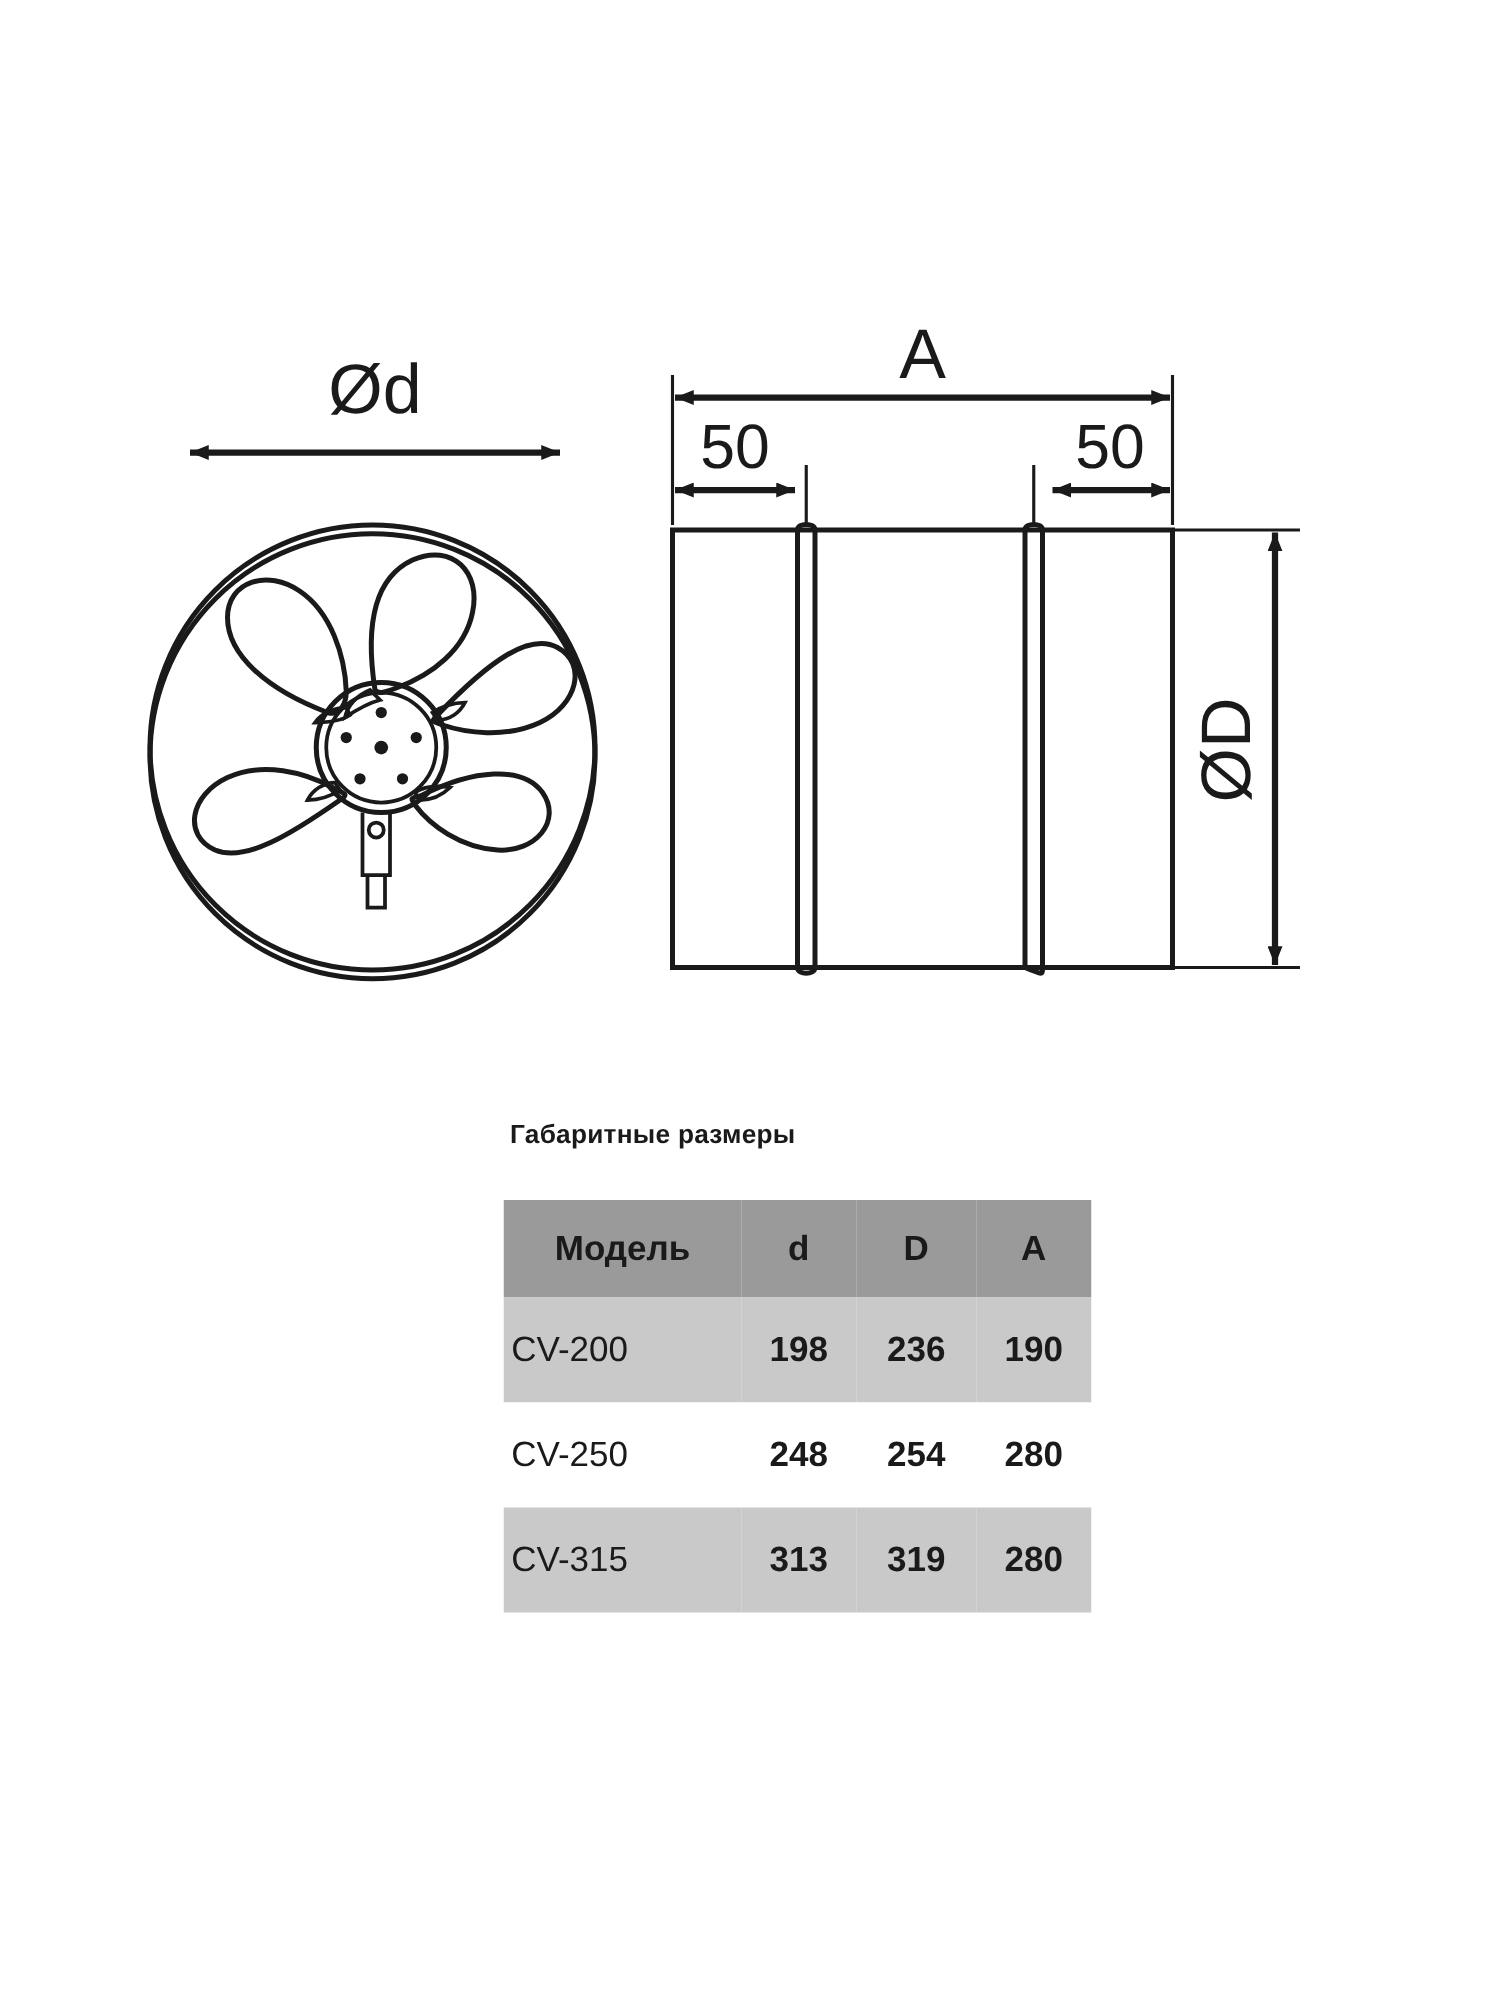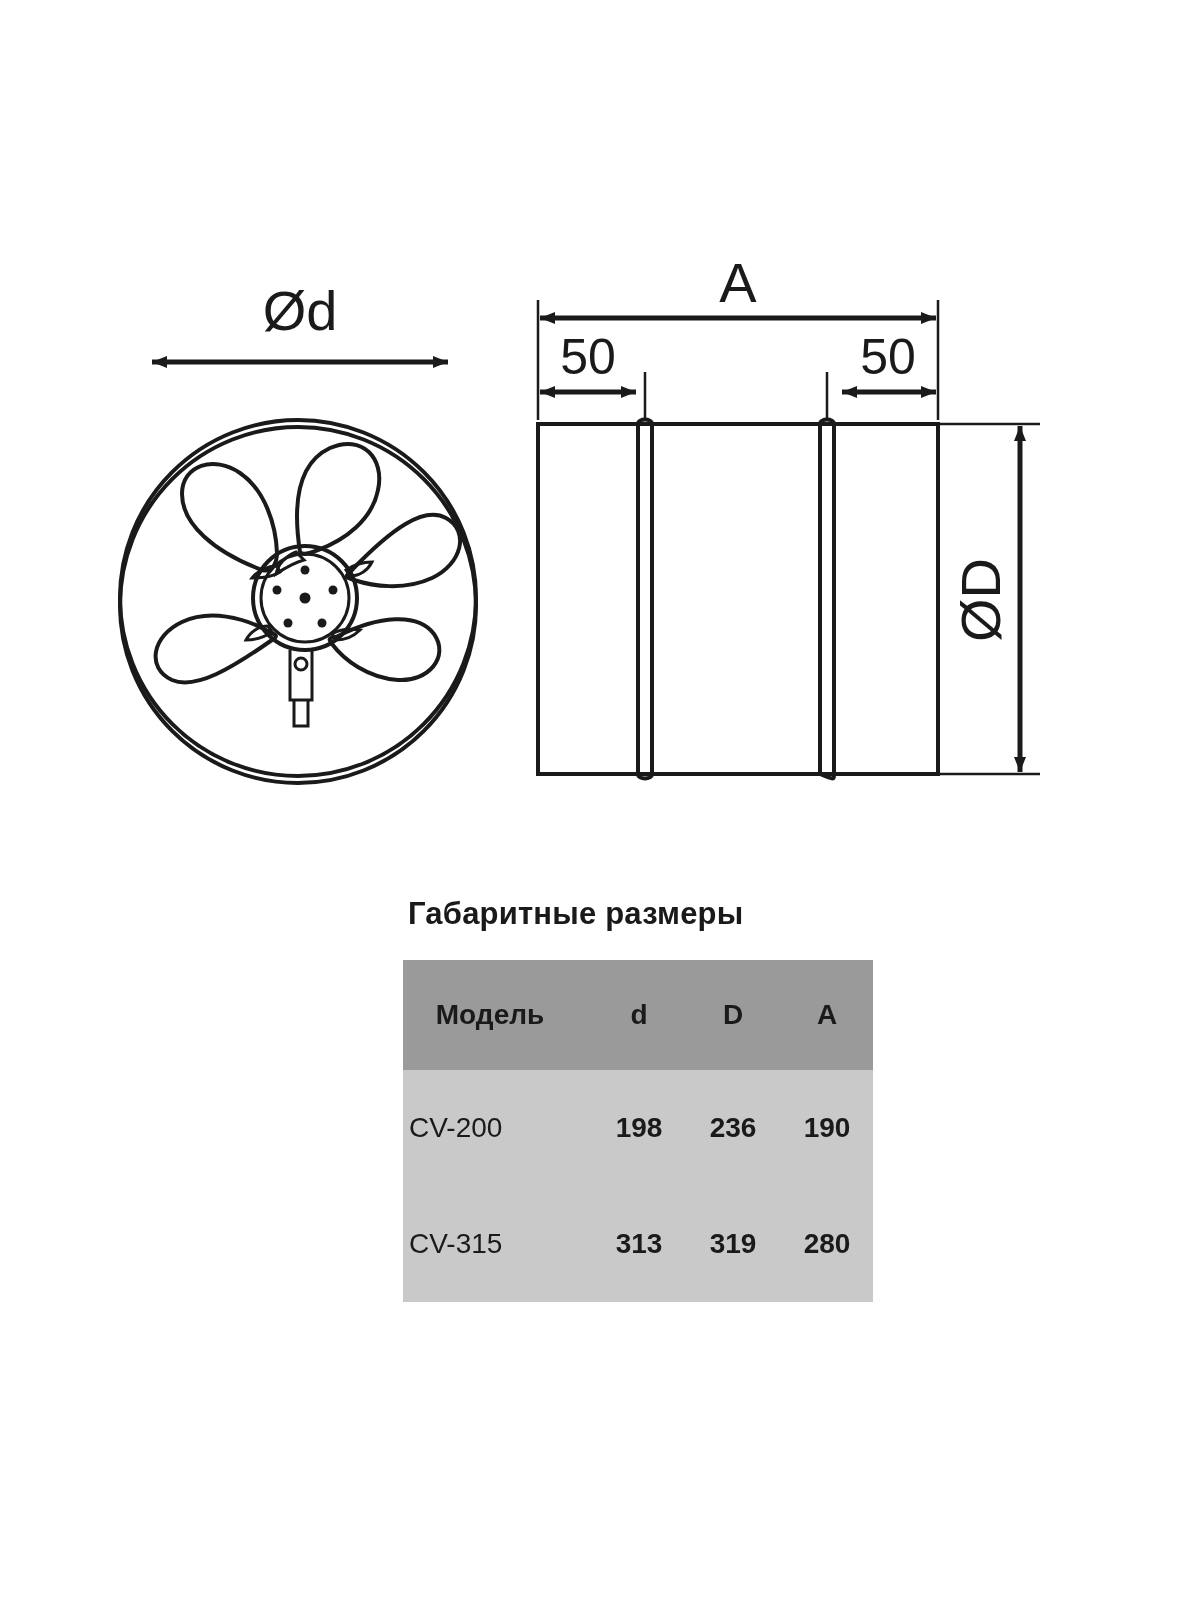--- a/index.html
+++ b/index.html
@@ -28,38 +28,38 @@
     position: absolute;
     left: 0;
     top: 880px;
     width: 1200px;
   }
 
   .table-title {
     position: absolute;
     left: 408px;
     top: 16px;
-    font-size: 31px;
+    font-size: 21px;
     font-weight: bold;
     letter-spacing: 0.2px;
     white-space: nowrap;
   }
 
   table.dims {
     position: absolute;
     left: 403px;
     top: 80px;
     width: 470px;
     border-collapse: collapse;
     table-layout: fixed;
   }
 
   table.dims th,
   table.dims td {
-    padding: 16px;
+    padding: 0;
     height: 84px;
     vertical-align: middle;
     font-size: 27px;
   }
 
   table.dims thead th {
     background: #9a9a9a;
     color: #1a1a1a;
     font-weight: bold;
     font-size: 28px;
@@ -201,20 +201,26 @@
         <th class="h-num">A</th>
       </tr>
     </thead>
     <tbody>
       <tr class="shaded">
         <td class="model">CV-200</td>
         <td class="num">198</td>
         <td class="num">236</td>
         <td class="num">190</td>
       </tr>
+      <tr class="plain">
+        <td class="model">CV-250</td>
+        <td class="num">248</td>
+        <td class="num">254</td>
+        <td class="num">280</td>
+      </tr>
       <tr class="shaded">
         <td class="model">CV-315</td>
         <td class="num">313</td>
         <td class="num">319</td>
         <td class="num">280</td>
       </tr>
     </tbody>
   </table>
 </div>
 

